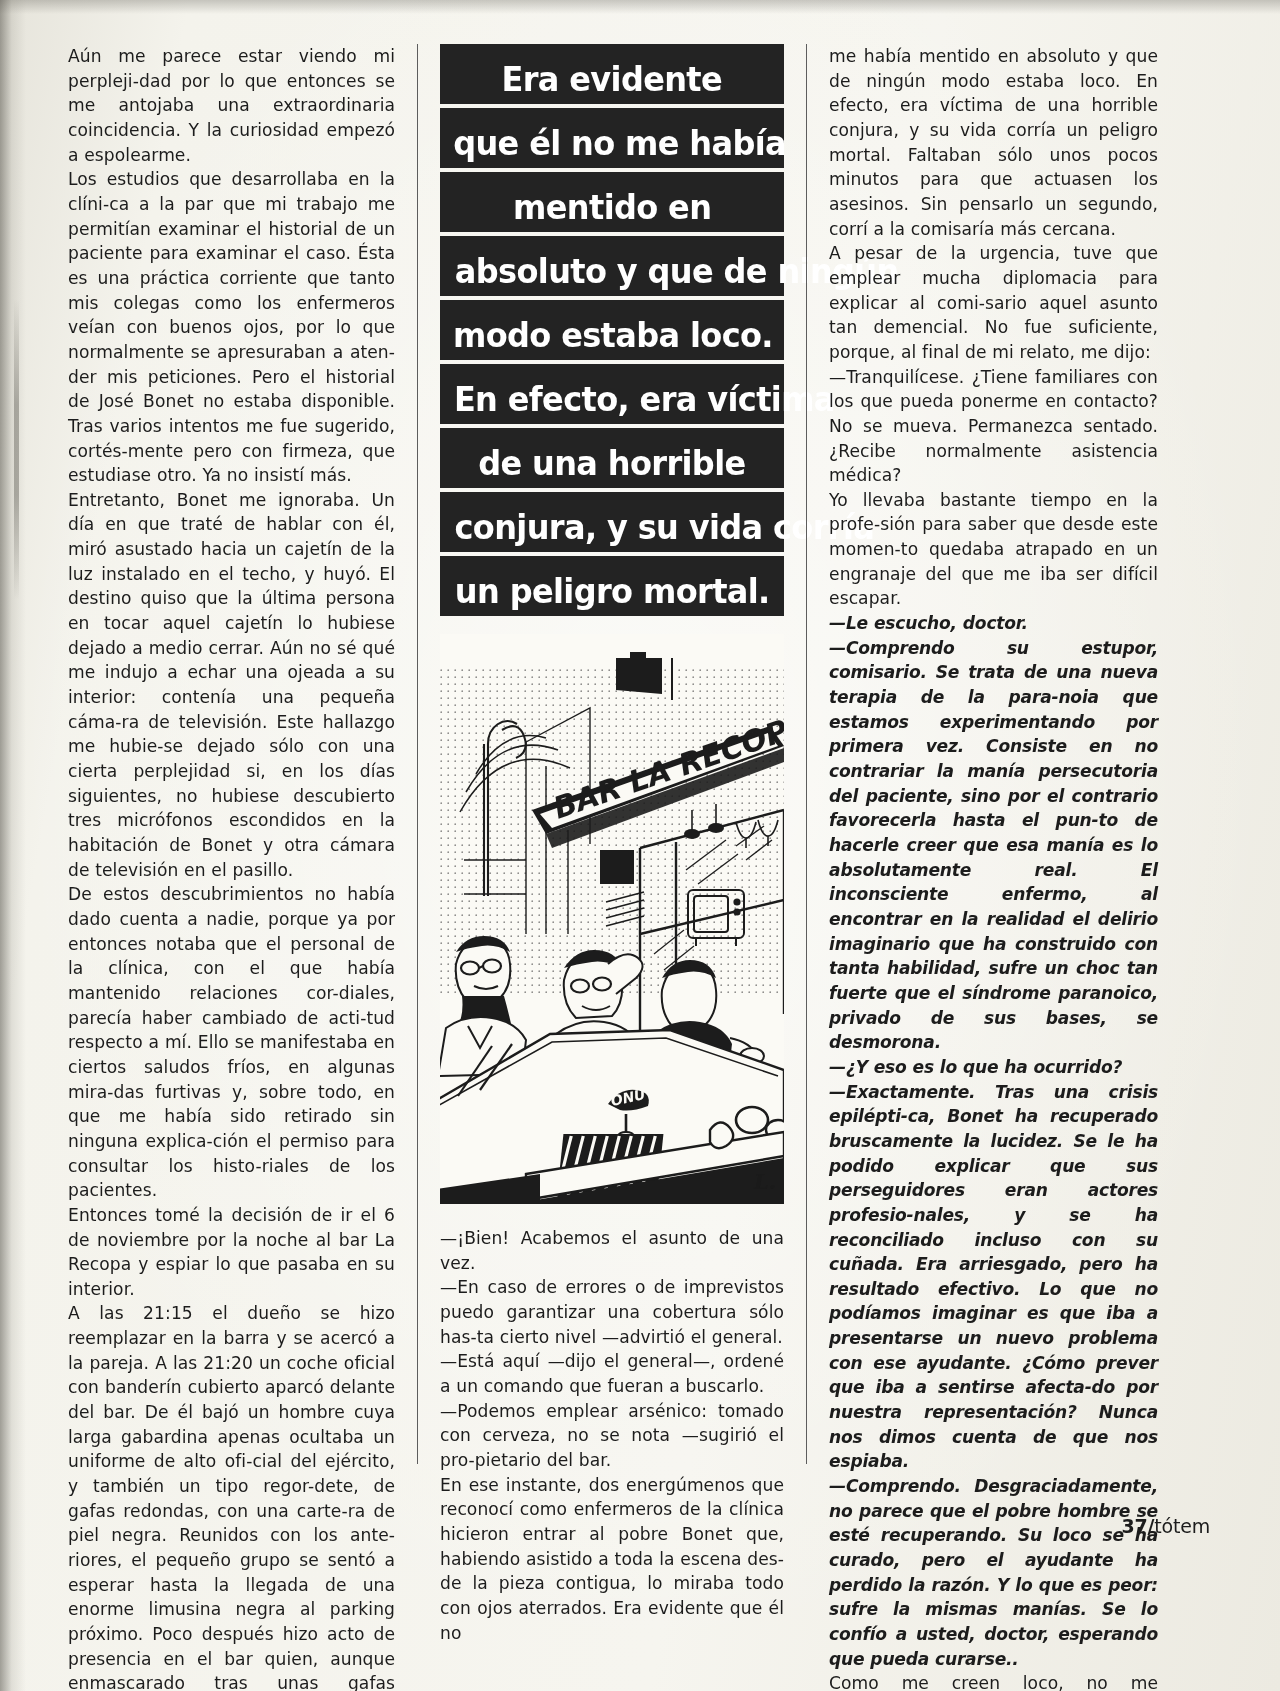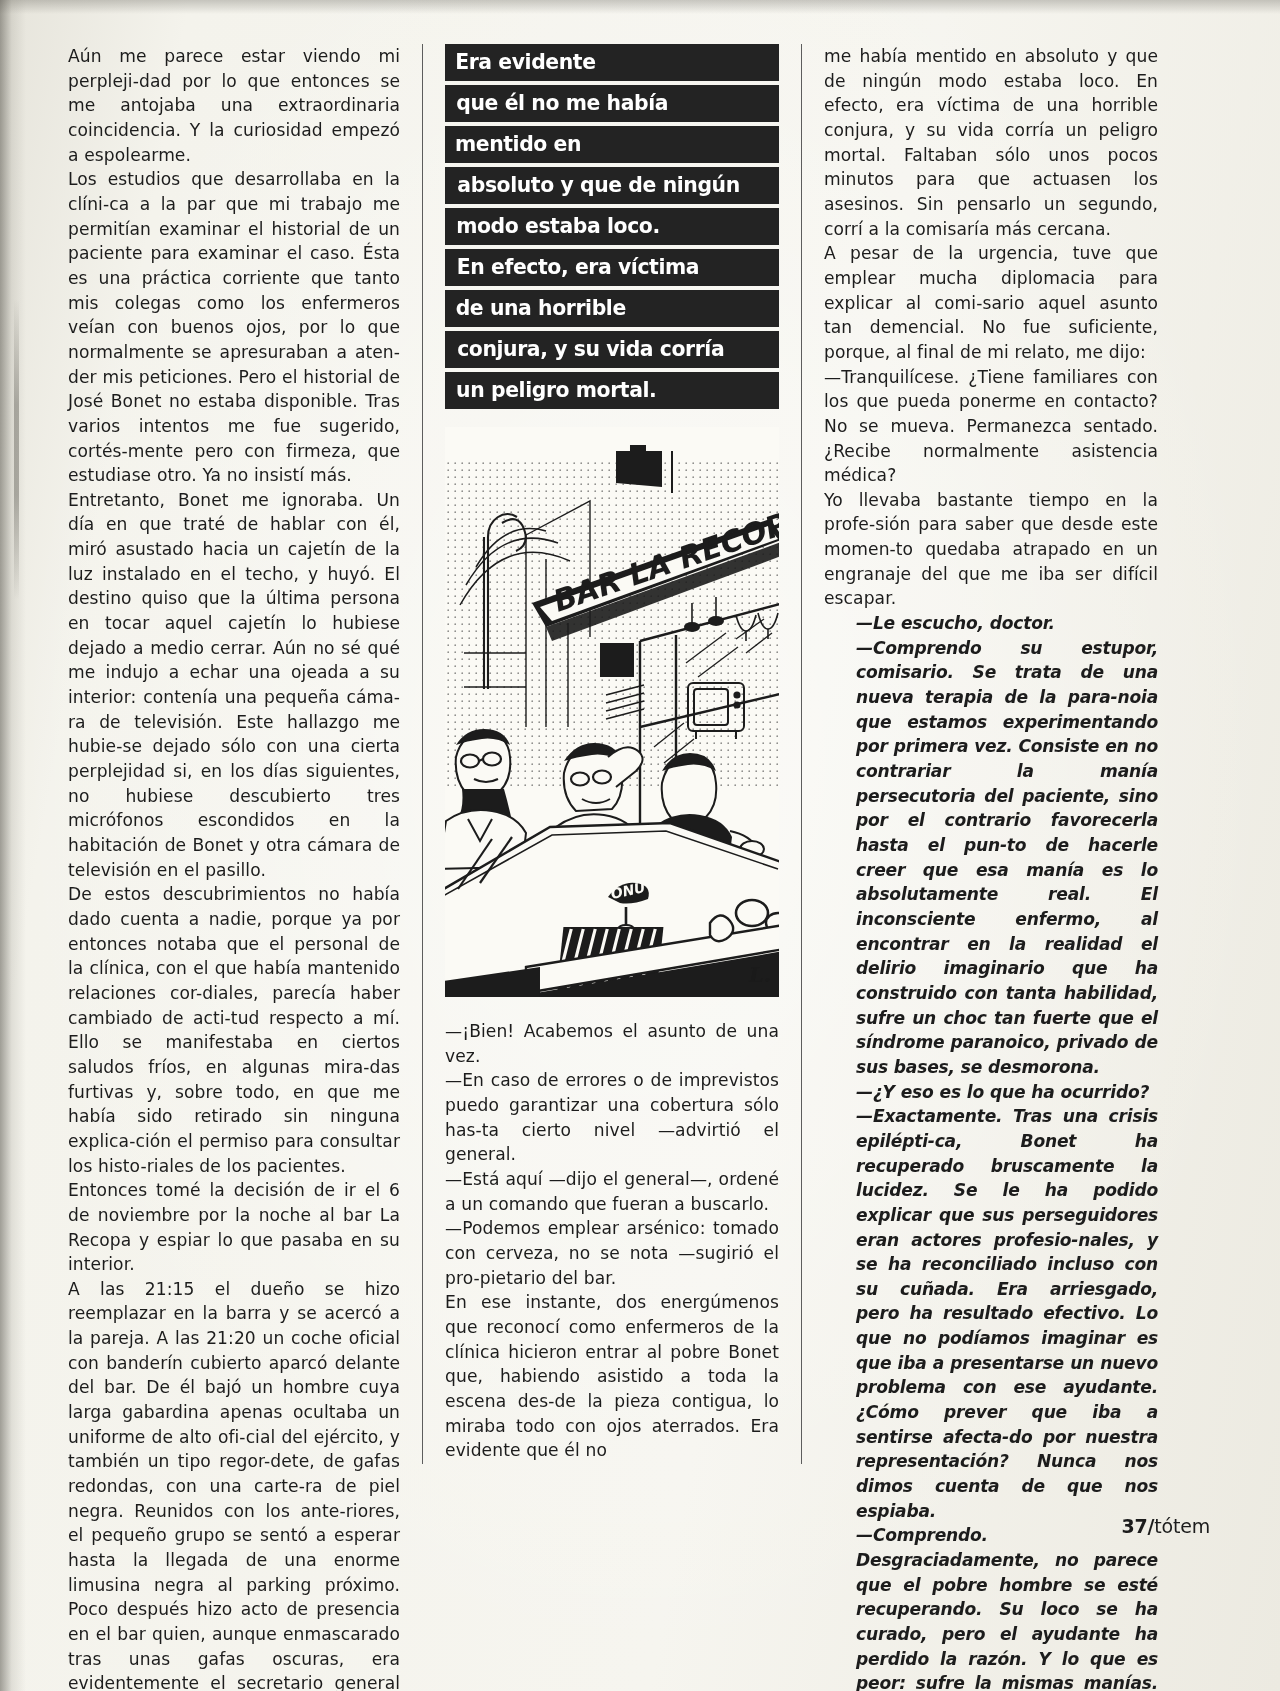--- a/index.html
+++ b/index.html
@@ -79,35 +79,35 @@
     text-align: justify;
     text-justify: inter-word;
     letter-spacing: 0.005em;
     word-spacing: 0.01em;
     hyphens: manual;
   }
   p.body.ital {
     font-weight: bold;
     font-style: italic;
     letter-spacing: -0.012em;
-    margin-left: 32px;
   }
 
   
   .pullquote {
     margin: 0 0 16px 0;
     width: 100%;
   }
   .pq-line {
     background: #232323;
     color: #ffffff;
     font-weight: bold;
-    font-size: 21px;
+    font-size: 33px;
     line-height: 1.0;
-    padding: 8px 8px 8px 8px;
+    padding: 19px 8px 8px 8px;
+    text-align: center;
     margin-bottom: 4px;
     letter-spacing: -0.02em;
     white-space: nowrap;
     box-sizing: border-box;
     position: relative;
   }
   .pq-line:last-child { margin-bottom: 8px; }
   .pq-line span { display: inline-block; transform: scaleX(0.97); }
 
   

